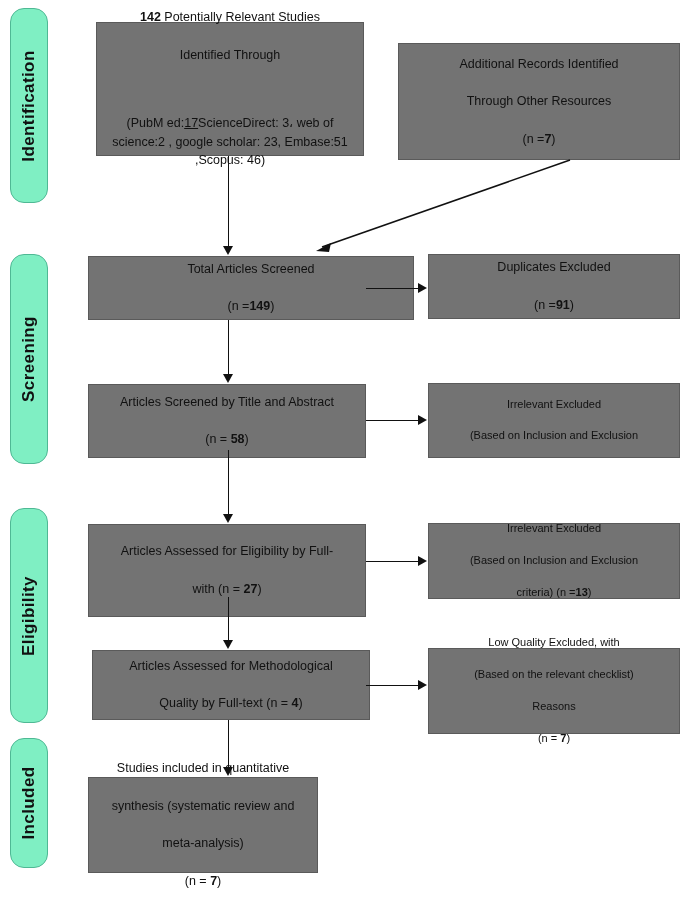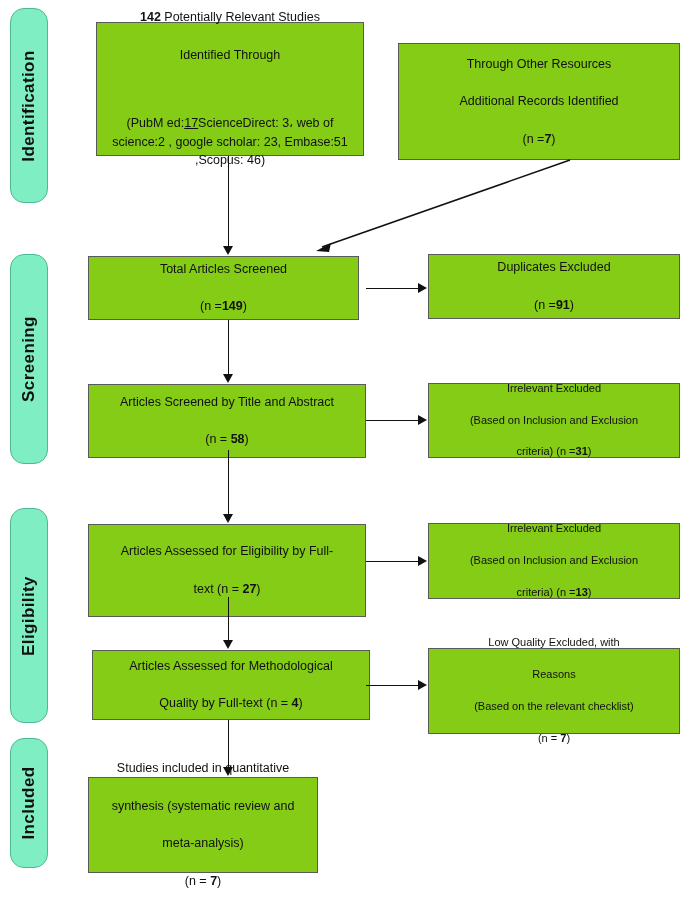--- a/index.html
+++ b/index.html
@@ -37,21 +37,21 @@
     font-weight: bold;
     font-size: 17px;
     letter-spacing: 0.4px;
     color: #111111;
     font-family: "Liberation Sans", sans-serif;
   }
 
   
   .flow-box {
     position: absolute;
-    background: #84cc16;
+    background: #737373;
     border: 1.4px solid #5a5a5a;
     box-sizing: border-box;
     display: flex;
     align-items: center;
     justify-content: center;
     text-align: center;
     padding: 4px 8px;
     font-size: 12.5px;
     line-height: 1.5;
     color: #111111;
@@ -128,27 +128,27 @@
     <div class="box-text">
       <div><b>142</b><span> Potentially Relevant Studies</span></div>
       <div>Identified Through</div>
       <div style="height:12px;"></div>
       <div><span>(PubM ed:</span><u>17</u><span>ScienceDirect: 3، web of science:2 , google scholar: 23, Embase:51 ,Scopus: 46)</span></div>
     </div>
   </div>
 
   <div class="flow-box" style="left:398px; top:43px; width:282px; height:117px;">
     <div class="box-text">
+      <div>Additional Records Identified</div>
       <div>Through Other Resources</div>
-      <div>Additional Records Identified</div>
       <div><span>(n =</span><b>7</b><span>)</span></div>
     </div>
   </div>
 
-  <div class="flow-box" style="left:88px; top:256px; width:271px; height:64px;">
+  <div class="flow-box" style="left:88px; top:256px; width:326px; height:64px;">
     <div class="box-text">
       <div>Total Articles Screened</div>
       <div><span>(n =</span><b>149</b><span>)</span></div>
     </div>
   </div>
 
   <div class="flow-box" style="left:428px; top:254px; width:252px; height:65px;">
     <div class="box-text">
       <div>Duplicates Excluded</div>
       <div><span>(n =</span><b>91</b><span>)</span></div>
@@ -159,28 +159,27 @@
     <div class="box-text">
       <div>Articles Screened by Title and Abstract</div>
       <div><span>(n = </span><b>58</b><span>)</span></div>
     </div>
   </div>
 
   <div class="flow-box small-text" style="left:428px; top:383px; width:252px; height:75px;">
     <div class="box-text">
       <div>Irrelevant Excluded</div>
       <div>(Based on Inclusion and Exclusion</div>
-      <div><span>criteria)  (n =</span><b>31</b><span>)</span></div>
     </div>
   </div>
 
   <div class="flow-box" style="left:88px; top:524px; width:278px; height:93px;">
     <div class="box-text">
       <div>Articles Assessed for Eligibility by Full-</div>
-      <div><span>text (n = </span><b>27</b><span>)</span></div>
+      <div><span>with (n = </span><b>27</b><span>)</span></div>
     </div>
   </div>
 
   <div class="flow-box small-text" style="left:428px; top:523px; width:252px; height:76px;">
     <div class="box-text">
       <div>Irrelevant Excluded</div>
       <div>(Based on Inclusion and Exclusion</div>
       <div><span>criteria) (n =</span><b>13</b><span>)</span></div>
     </div>
   </div>
@@ -188,22 +187,22 @@
   <div class="flow-box" style="left:92px; top:650px; width:278px; height:70px;">
     <div class="box-text">
       <div>Articles Assessed for Methodological</div>
       <div><span>Quality by Full-text (n = </span><b>4</b><span>)</span></div>
     </div>
   </div>
 
   <div class="flow-box small-text" style="left:428px; top:648px; width:252px; height:86px;">
     <div class="box-text">
       <div>Low Quality Excluded, with</div>
+      <div>(Based on the relevant checklist)</div>
       <div>Reasons</div>
-      <div>(Based on the relevant checklist)</div>
       <div><span>(n = </span><b>7</b><span>)</span></div>
     </div>
   </div>
 
   <div class="flow-box" style="left:88px; top:777px; width:230px; height:96px;">
     <div class="box-text">
       <div>Studies included in quantitative</div>
       <div>synthesis (systematic review and</div>
       <div>meta-analysis)</div>
       <div><span>(n = </span><b>7</b><span>)</span></div>

